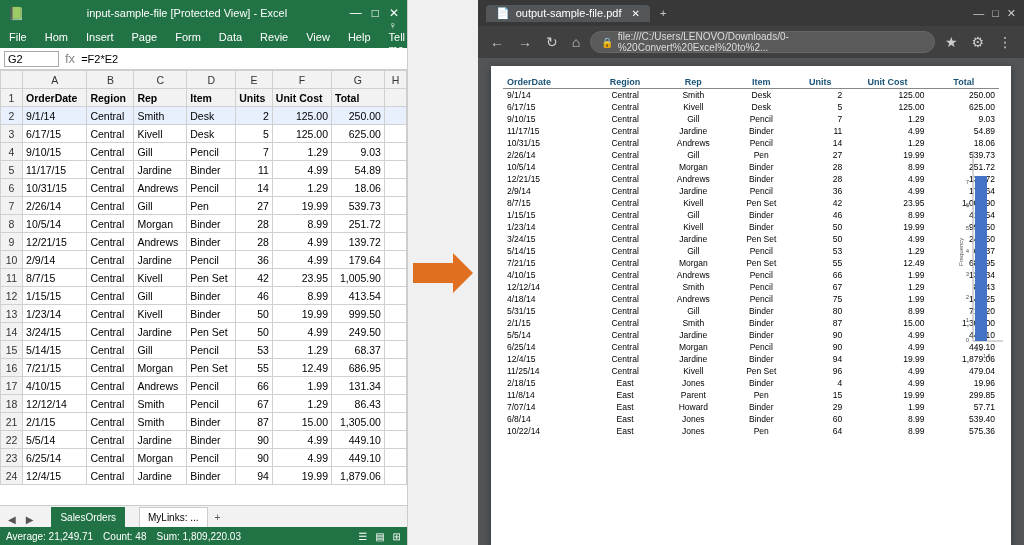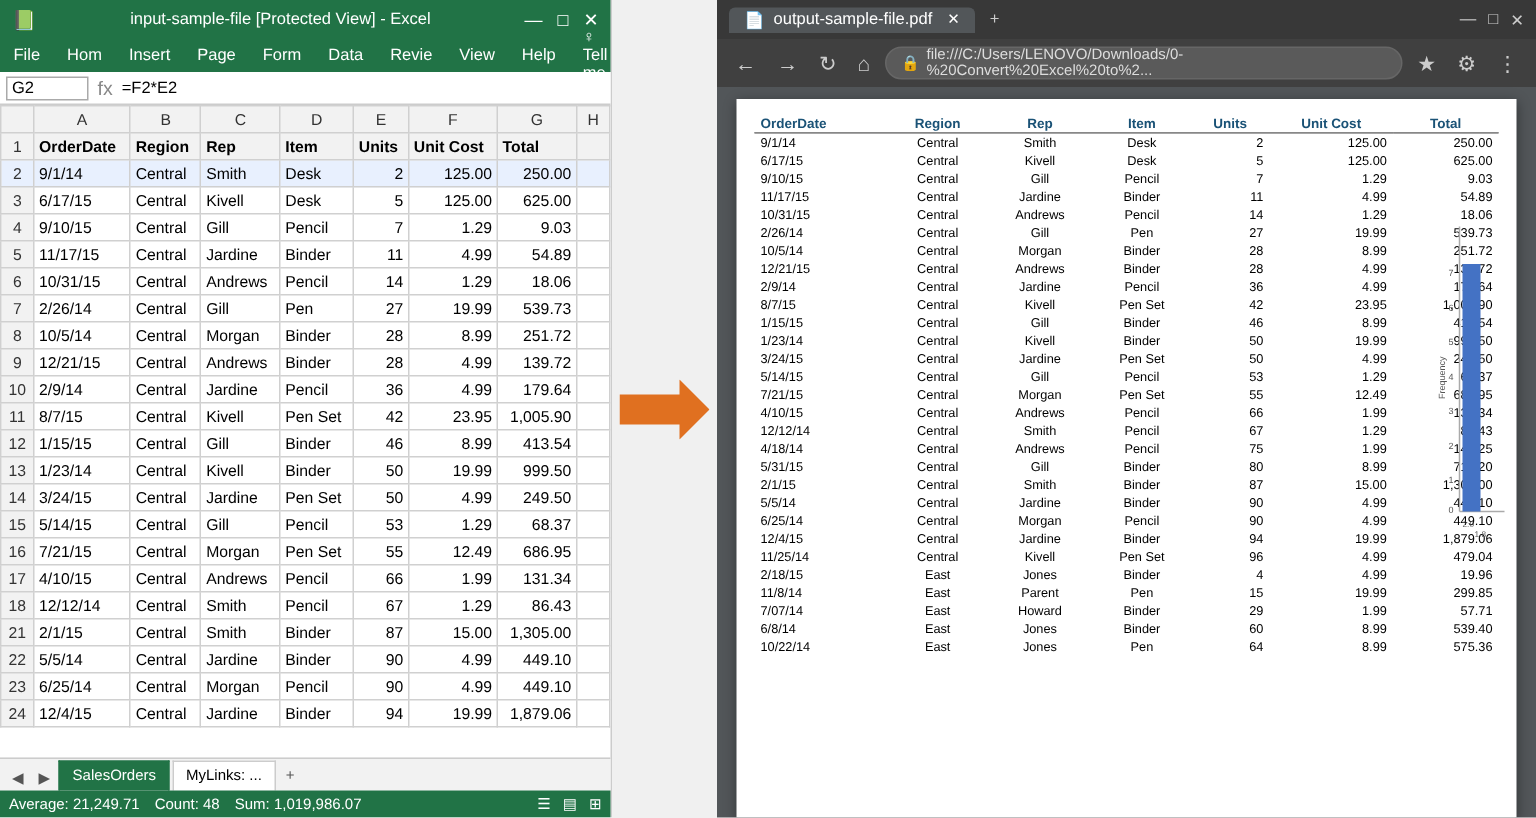--- a/index.html
+++ b/index.html
@@ -159,20 +159,21 @@
     }
     .sheet-tab {
       padding: 2px 8px;
       border: 1px solid #ccc;
       background: #fff;
       cursor: pointer;
       border-bottom: none;
       height: 20px;
       display: flex;
       align-items: center;
+      margin-left: 12px;
     }
     .sheet-tab.active {
       background: #217346;
       color: #fff;
       border-color: #217346;
     }
     .sheet-tab-more {
       padding: 2px 5px;
       color: #555;
       cursor: pointer;
@@ -603,21 +604,21 @@
     <div style="padding:2px 4px;color:#555;cursor:pointer;">◀</div>
     <div style="padding:2px 4px;color:#555;cursor:pointer;">▶</div>
     <div class="sheet-tab active">SalesOrders</div>
     <div class="sheet-tab">MyLinks: ...</div>
     <div class="sheet-tab-more">+</div>
   </div>
 
   <div class="status-bar">
     <span>Average: 21,249.71</span>
     <span>Count: 48</span>
-    <span>Sum: 1,019,986.07</span>
+    <span>Sum: 1,809,220.03</span>
     <div class="status-bar-right">
       <span>☰</span>
       <span>▤</span>
       <span>⊞</span>
     </div>
   </div>
 </div>
 
 <div class="arrow-container">
   <svg width="60" height="40" viewBox="0 0 60 40">

